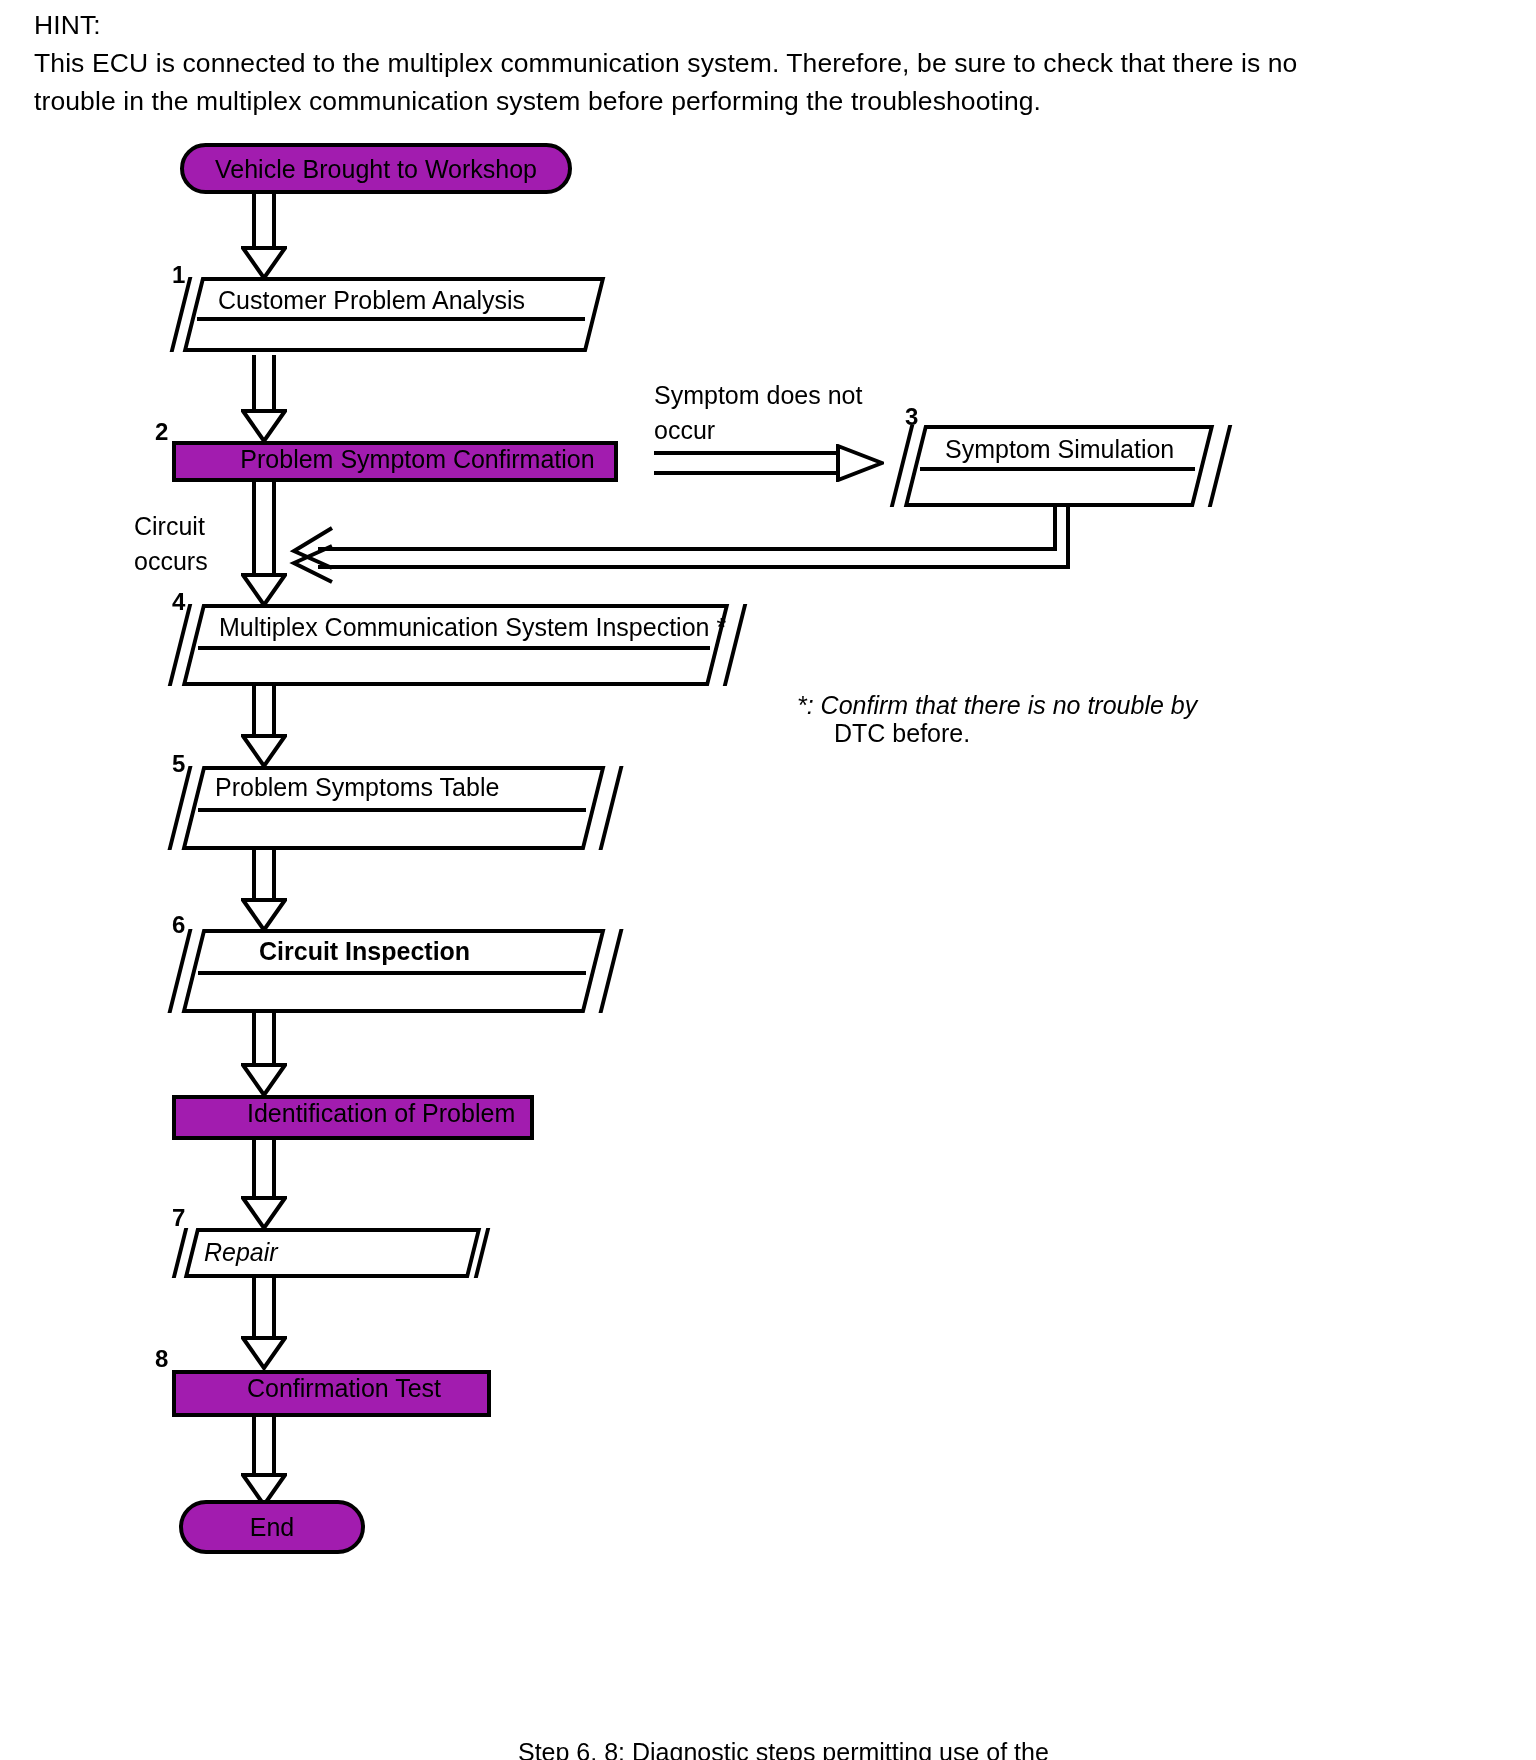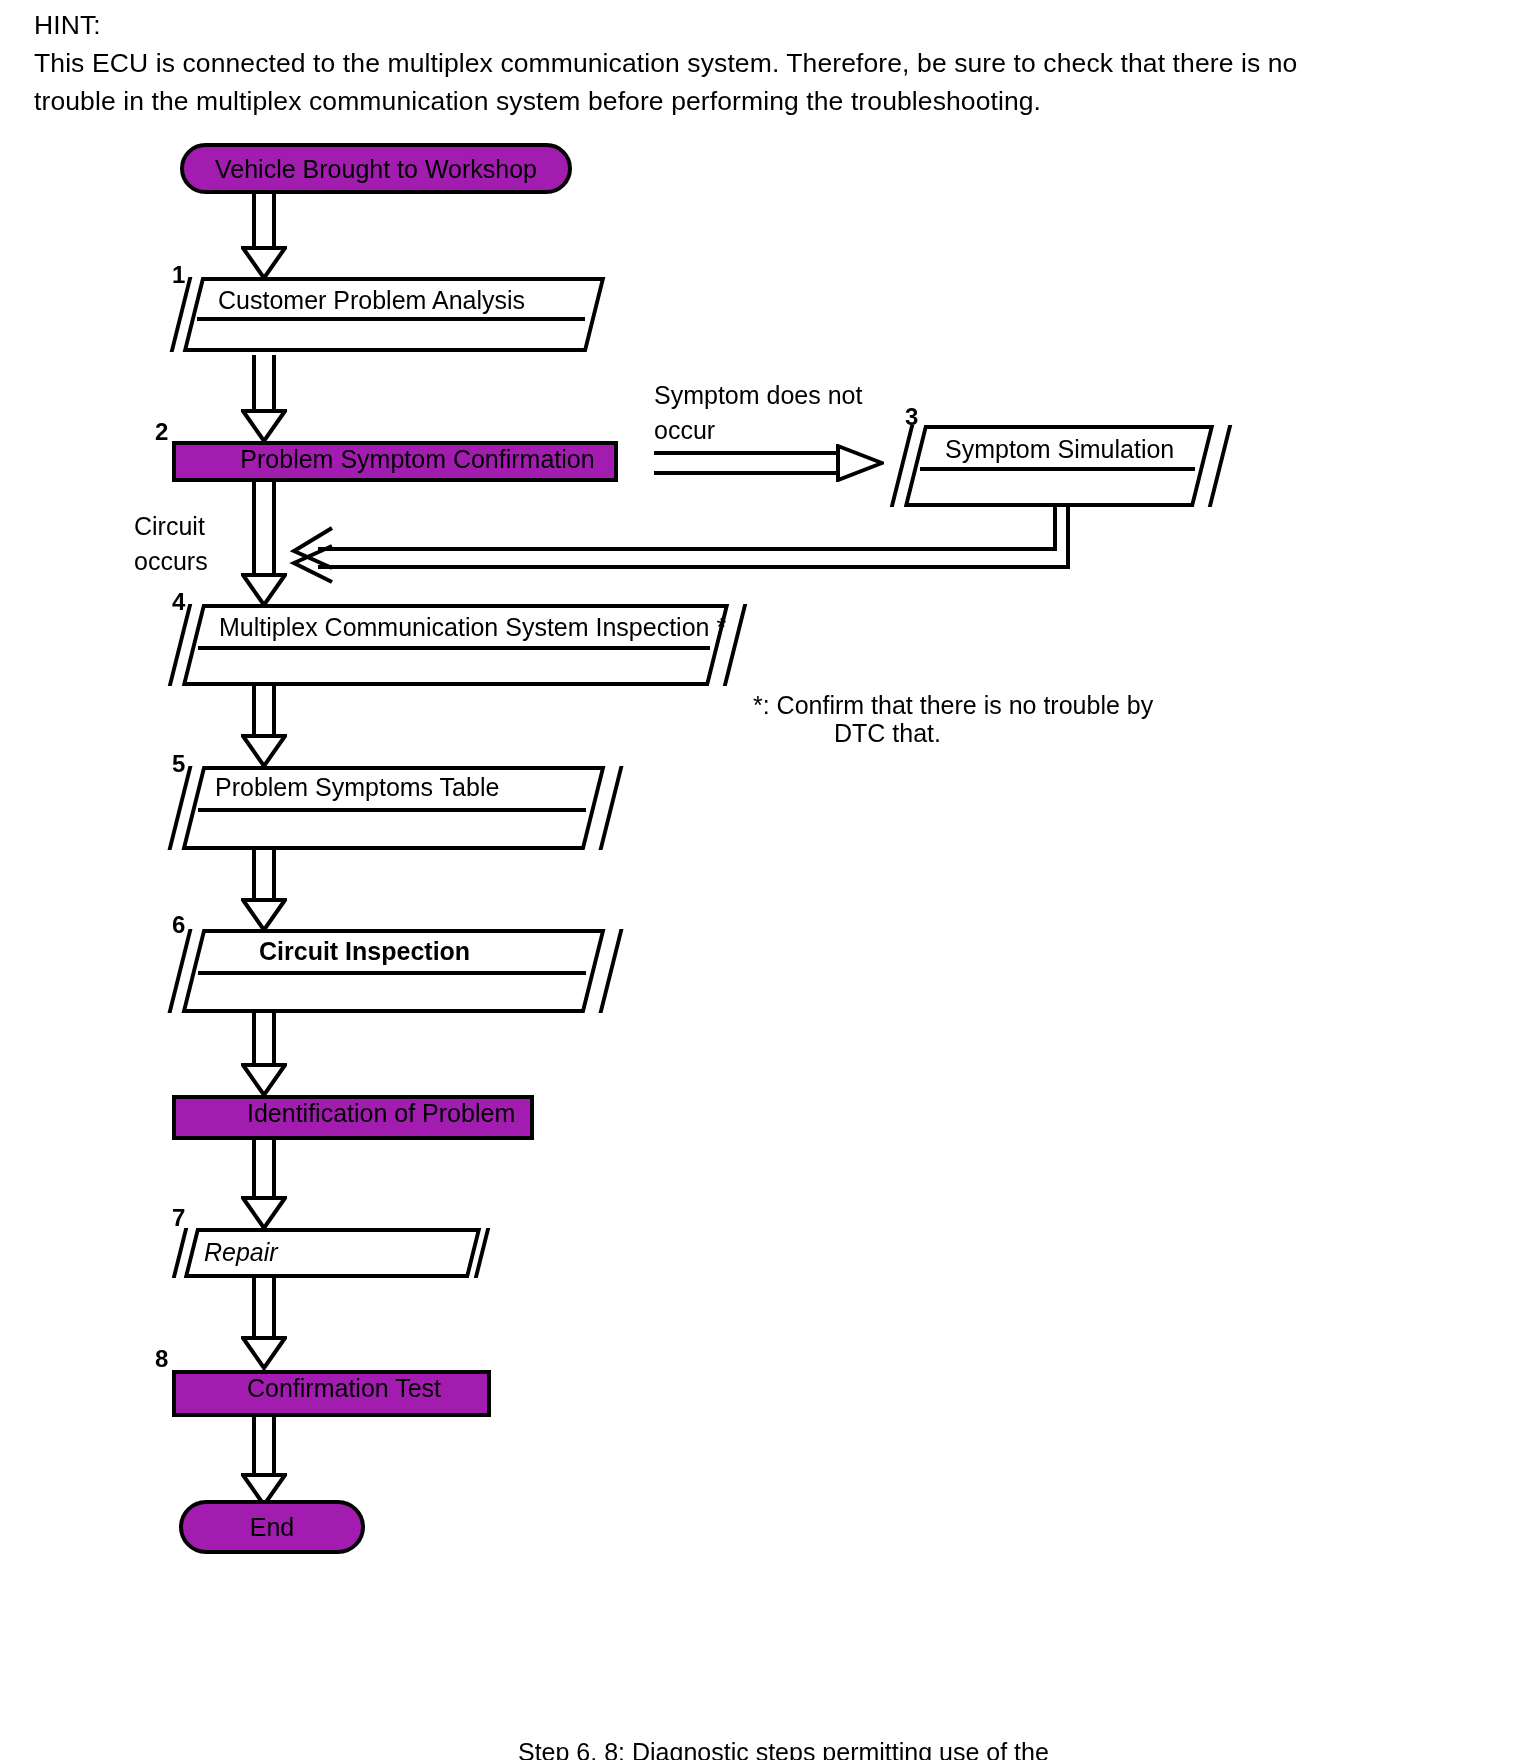--- a/index.html
+++ b/index.html
@@ -239,22 +239,22 @@
 
   <div class="abs step-num" style="left:172px; top:590px;">4</div>
   <div class="abs para-wrap" style="left:168px; top:604px; width:575px; height:82px;">
     <div class="para" style="left:24px; width:527px; height:82px;"></div>
     <div class="para-shadow" style="left:10px; top:0; width:0; height:82px;"></div>
     <div class="para-shadow" style="left:565px; top:0; width:0; height:82px;"></div>
     <div class="para-rule" style="left:30px; top:42px; width:512px;"></div>
   </div>
   <div class="abs para-text" style="left:219px; top:613px;">Multiplex Communication System Inspection *</div>
 
-  <div class="abs bottom-note" style="left:753px; top:688px;">*: Confirm that there is no trouble by</div>
-  <div class="abs bottom-note" style="left:834px; top:716px;">DTC that.</div>
+  <div class="abs bottom-note" style="left:797px; top:688px;font-style:italic;">*: Confirm that there is no trouble by</div>
+  <div class="abs bottom-note" style="left:834px; top:716px;">DTC before.</div>
 
   <div class="abs arrow-down" style="left:241px; top:686px; width:46px; height:82px;">
     <div class="shaft" style="width:24px; height:54px; left:11px;"></div>
     <svg class="head" style="top:48px; width:46px; height:34px;" viewBox="0 0 46 34">
       <polygon points="2,2 44,2 23,32" fill="#fff" stroke="#000" stroke-width="4"></polygon>
     </svg>
   </div>
 
   <div class="abs step-num" style="left:172px; top:752px;">5</div>
   <div class="abs para-wrap" style="left:168px; top:766px; width:450px; height:84px;">

